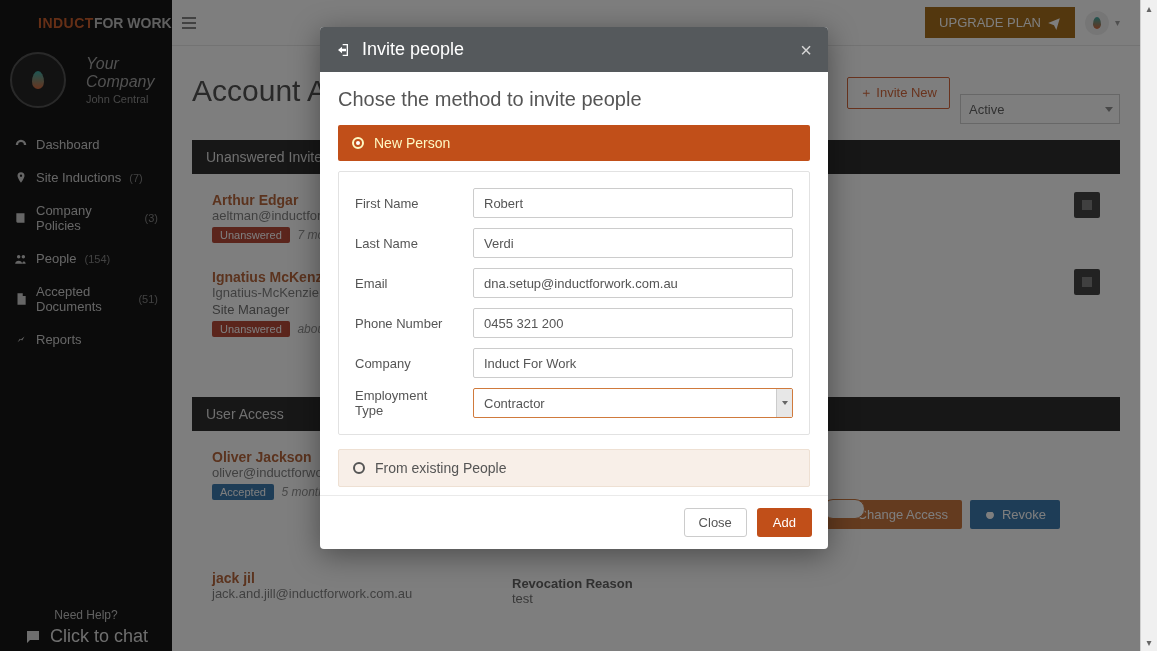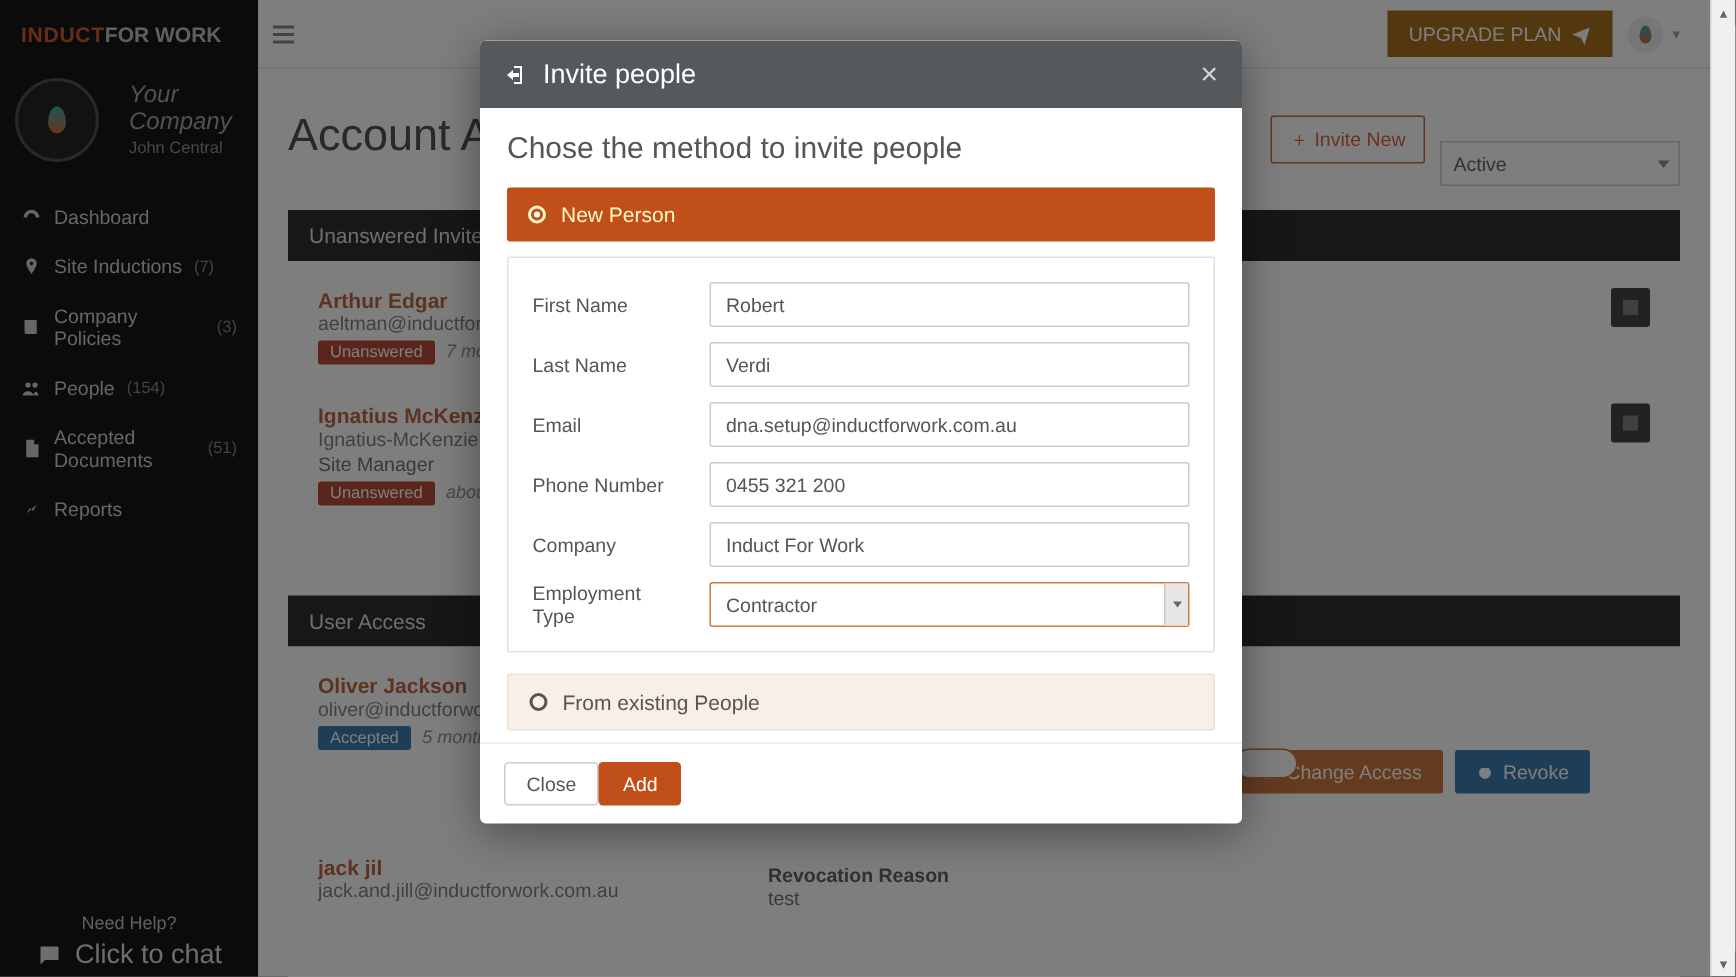--- a/index.html
+++ b/index.html
@@ -6,21 +6,21 @@
   html, body { width: 1157px; height: 651px; overflow: hidden; font-family: "Segoe UI", Arial, sans-serif; font-size: 13px; color: #333; }
   body { background: #1a1a1a; position: relative; }
 
   
   .v-scroll { position: absolute; right: 0; top: 0; width: 17px; height: 651px; background: #f0f0f0; border-left: 1px solid #d0d0d0; display:flex; flex-direction:column;}
   .v-scroll .arrow { height: 17px; display:flex;align-items:center;justify-content:center; color:#666; font-size:10px;}
   .v-scroll .track { flex:1; background:#f0f0f0;}
 
   
   .sidebar { position: absolute; left: 0; top: 0; width: 172px; height: 651px; background: #000; }
-  .logo-bar { height: 46px; display:flex; align-items:center; padding-left: 14px;}
+  .logo-bar { height: 46px; display:flex; align-items:center; padding-left: 14px; margin-left: 24px;}
   .logo-bar .l1 { color:#c8501a; font-weight:700; letter-spacing:0.5px; font-size:14px;}
   .logo-bar .l2 { color:#bbb; font-weight:700; font-size:14px;}
   .account-block { display:flex; align-items:center; gap:20px; padding: 6px 8px 14px 10px;}
   .avatar-circle { width:56px; height:56px; border-radius:50%; background:#111; border:2px solid #444; display:flex; align-items:center; justify-content:center;}
   .avatar-drop { width:12px; height:18px; border-radius: 50% 50% 50% 50% / 60% 60% 40% 40%; background: linear-gradient(180deg,#2aa6a0 0%, #d05a2a 100%); transform: rotate(0deg);}
   .account-text .c1 { color:#9b9b9b; font-style:italic; font-size:16px;}
   .account-text .c2 { color:#858585; font-size:11px; margin-top:2px;}
   .nav { list-style:none; margin-top:6px;}
   .nav li { display:flex; align-items:center; gap:8px; padding: 9px 14px; color:#c9c9c9; font-size:13px; cursor:pointer;}
   .nav li .cnt { color:#7a7a7a; font-size:11px;}
@@ -95,21 +95,21 @@
   .opt-bar .radio { width:12px;height:12px; border-radius:50%; border:2px solid currentColor; display:inline-block; position:relative;}
   .opt-bar.selected .radio::after{content:"";position:absolute;inset:2px;border-radius:50%;background:#fff;}
   .form-box { border:1px solid #e2e2e2; border-radius:2px; padding: 16px; margin-top:10px; margin-bottom:14px;}
   .frow { display:flex; align-items:center; margin-bottom:10px;}
   .frow:last-child{margin-bottom:0;}
   .flabel { width:118px; font-size:13px; color:#555;}
   .finput { flex:1; height:30px; border:1px solid #ccc; border-radius:2px; padding:0 10px; font-size:13px; color:#555;}
   .fselect { flex:1; height:30px; border:1px solid #d07a3c; border-radius:2px; padding:0 10px; font-size:13px; color:#555; position:relative; display:flex; align-items:center;}
   .fselect .sel-btn { position:absolute; right:0; top:0; bottom:0; width:16px; background:#e7e7e7; border-left:1px solid #ccc; display:flex;align-items:center;justify-content:center;}
   .fselect .sel-btn::after{ content:""; border-left:3px solid transparent; border-right:3px solid transparent; border-top:4px solid #666;}
-  .modal-footer { border-top:1px solid #eaeaea; padding:12px 16px; display:flex; justify-content:flex-start; }
+  .modal-footer { border-top:1px solid #eaeaea; padding:12px 16px; display:flex; justify-content:flex-end; gap:10px;}
   .btn-close { background:#fff; border:1px solid #ccc; color:#555; padding:6px 14px; border-radius:3px; font-size:13px; cursor:pointer;}
   .btn-add { background:#c14f19; border:none; color:#fff; padding:6px 16px; border-radius:3px; font-size:13px; cursor:pointer;}
 </style>
 </head>
 <body>
 
 <div class="sidebar">
   <div class="logo-bar">
     <span class="l1">INDUCT</span>
     <span class="l2">FOR WORK</span>

